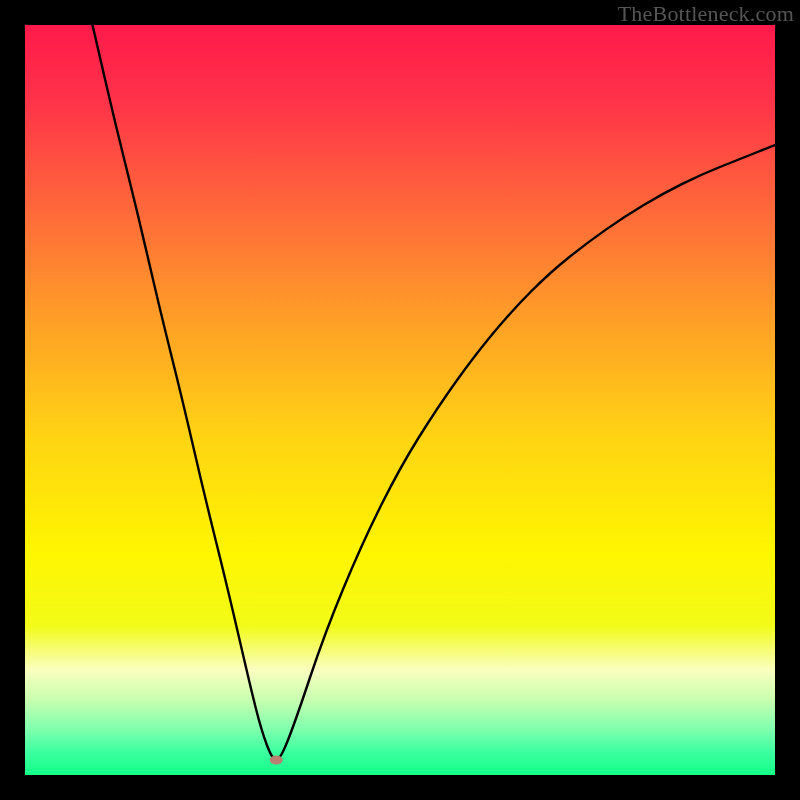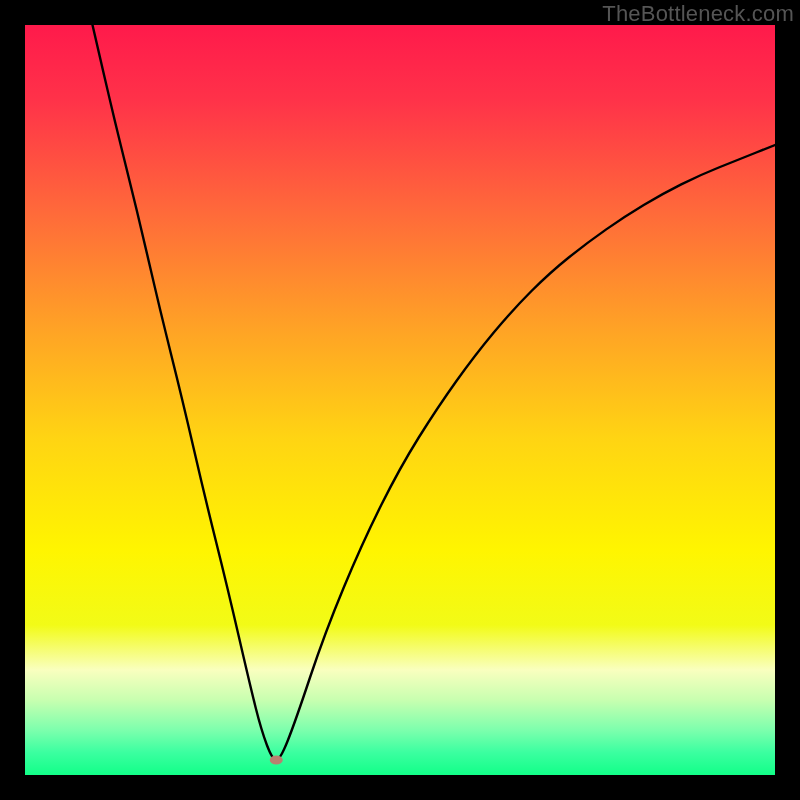--- a/index.html
+++ b/index.html
@@ -26,21 +26,21 @@
     overflow: hidden;
   }
   .watermark {
     position: absolute;
     top: 1px;
     right: 6px;
     color: #555;
     font-size: 22px;
     font-weight: 500;
     letter-spacing: 0.2px;
-    font-family: Liberation Sans, sans-serif;
+    font-family: Liberation Serif, serif;
     margin-left: 12px;
   }
   svg { display: block; }
 </style>
 </head>
 <body>
 
 <div class="frame">
   <div class="watermark">TheBottleneck.com</div>
   <div class="plot">

